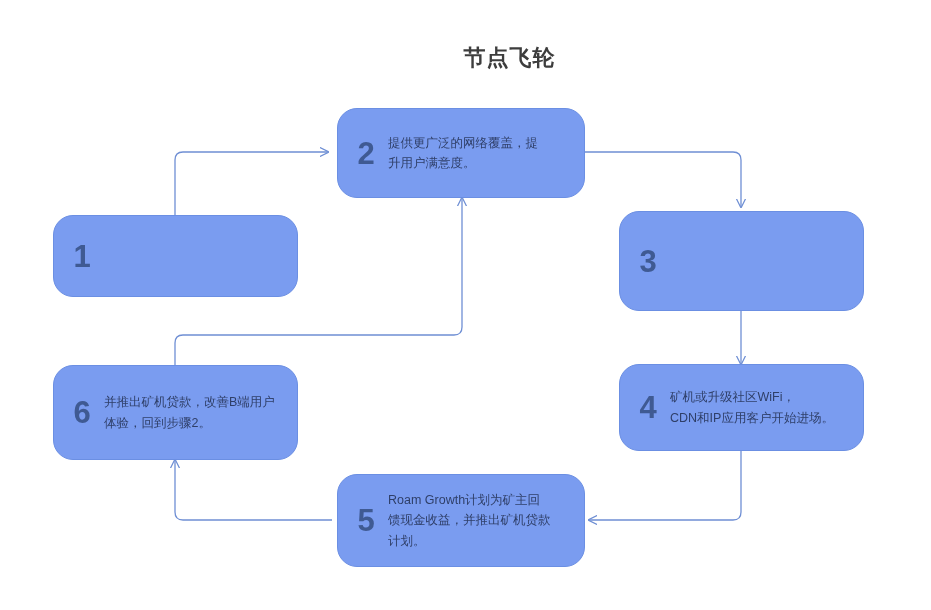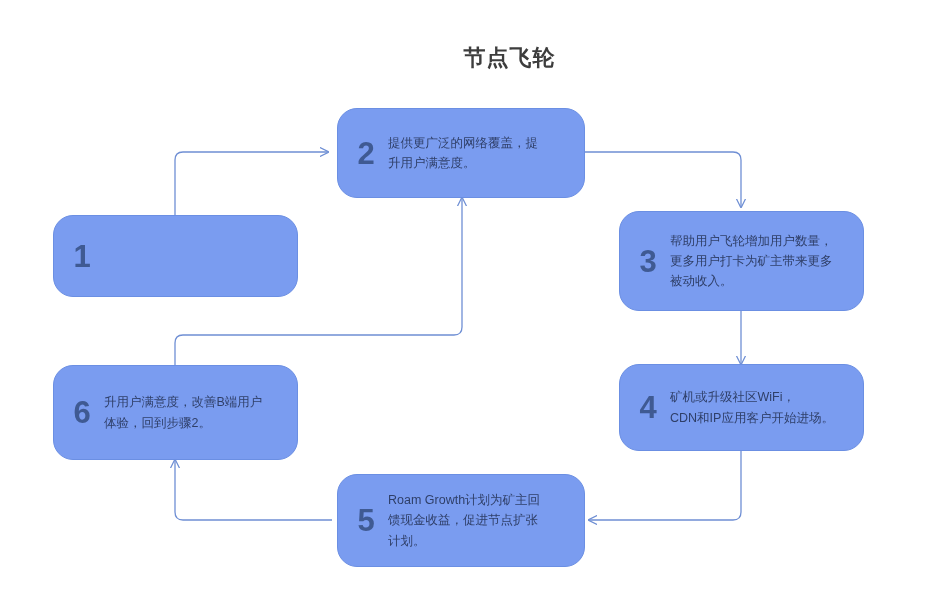--- a/index.html
+++ b/index.html
@@ -102,37 +102,34 @@
   </div>
 
   <div class="node" style="left:337px; top:108px; width:248px; height:90px;">
     <div class="node-num">2</div>
     <div class="node-text">提供更广泛的网络覆盖，提
 升用户满意度。</div>
   </div>
 
   <div class="node" style="left:619px; top:211px; width:245px; height:100px;">
     <div class="node-num">3</div>
-    <div class="node-text">帮助用户飞轮增加用户数量，
-更多用户打卡为矿主带来更多
-被动收入。</div>
   </div>
 
   <div class="node" style="left:619px; top:364px; width:245px; height:87px;">
     <div class="node-num">4</div>
     <div class="node-text">矿机或升级社区WiFi，
 CDN和IP应用客户开始进场。</div>
   </div>
 
   <div class="node" style="left:337px; top:474px; width:248px; height:93px;">
     <div class="node-num">5</div>
     <div class="node-text">Roam Growth计划为矿主回
-馈现金收益，促进节点扩张
+馈现金收益，并推出矿机贷款
 计划。</div>
   </div>
 
   <div class="node" style="left:53px; top:365px; width:245px; height:95px;">
     <div class="node-num">6</div>
-    <div class="node-text">升用户满意度，改善B端用户
+    <div class="node-text">并推出矿机贷款，改善B端用户
 体验，回到步骤2。</div>
   </div>
 
 </div>
 
 </body></html>

